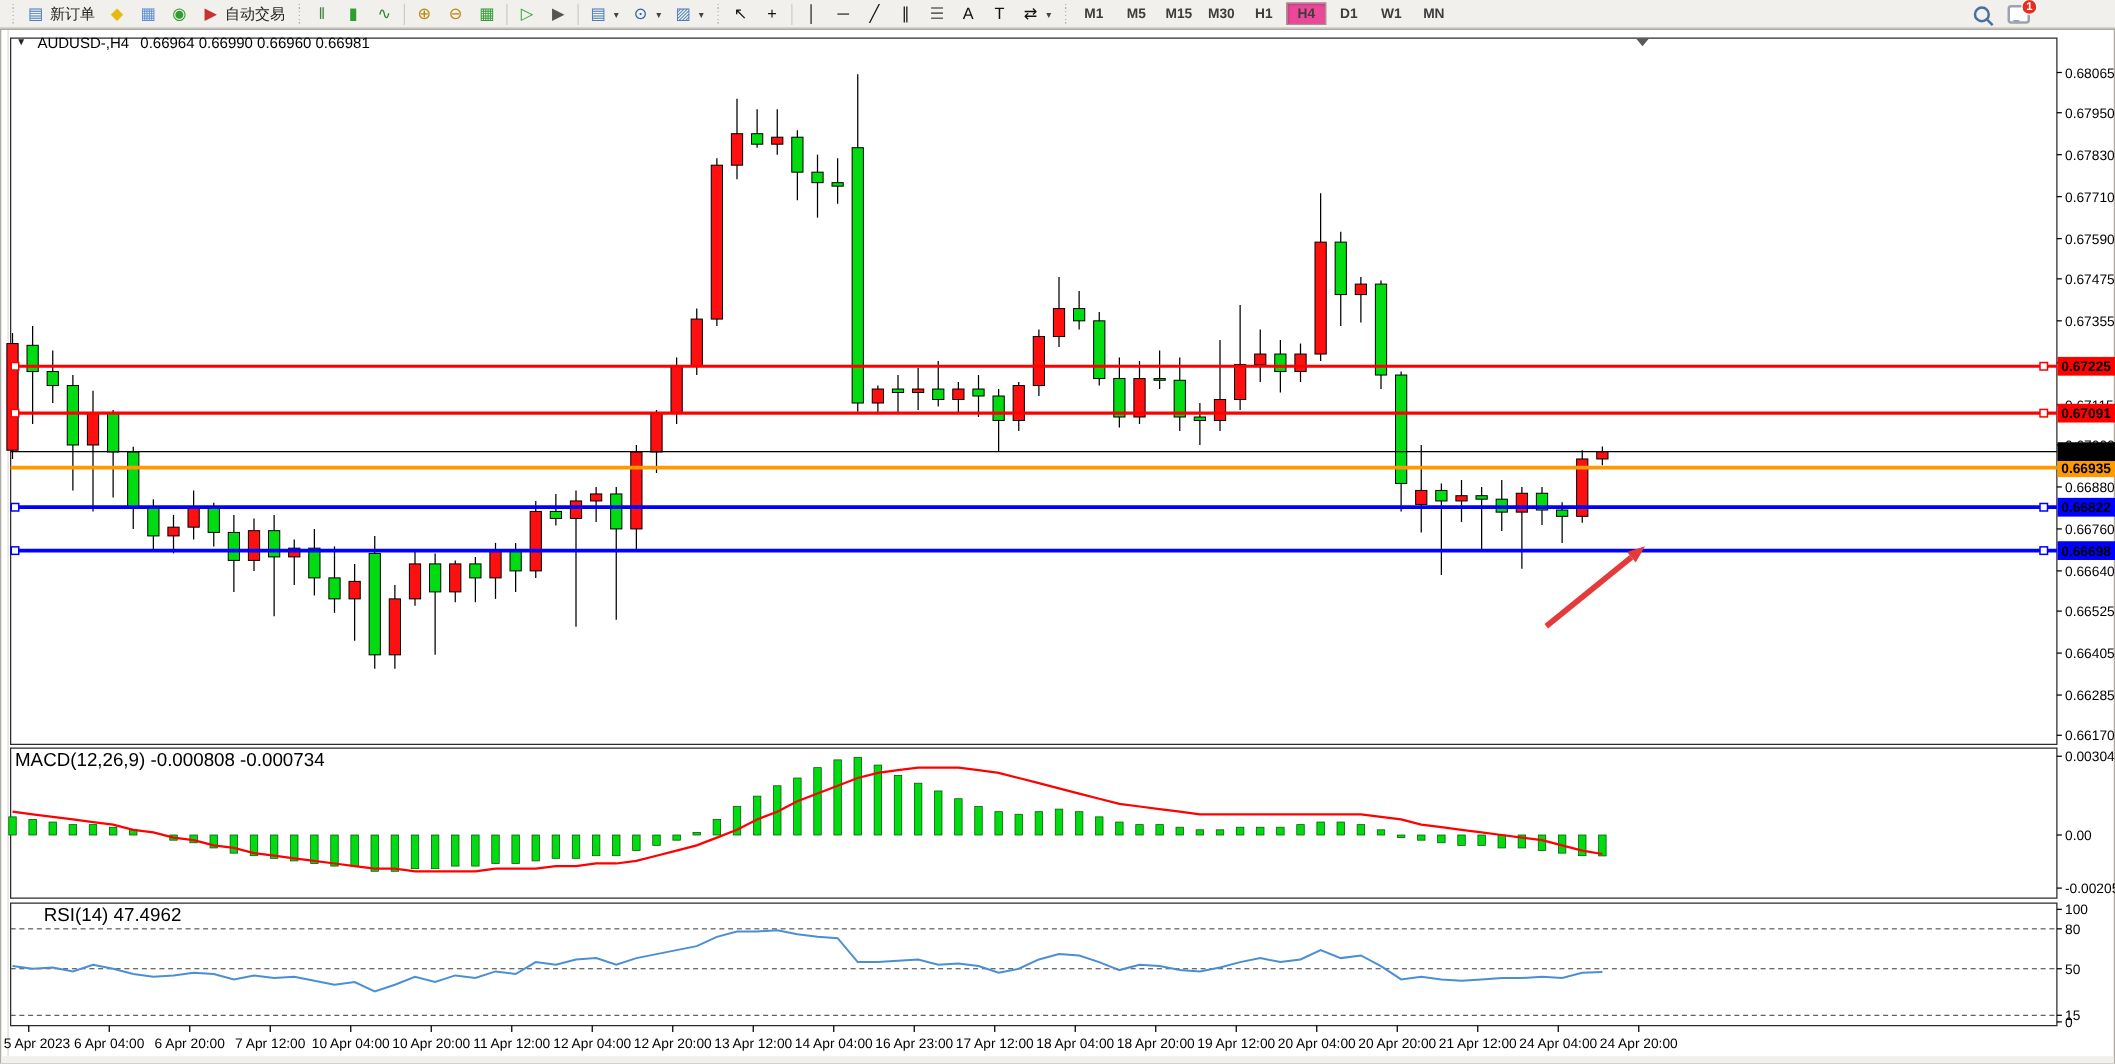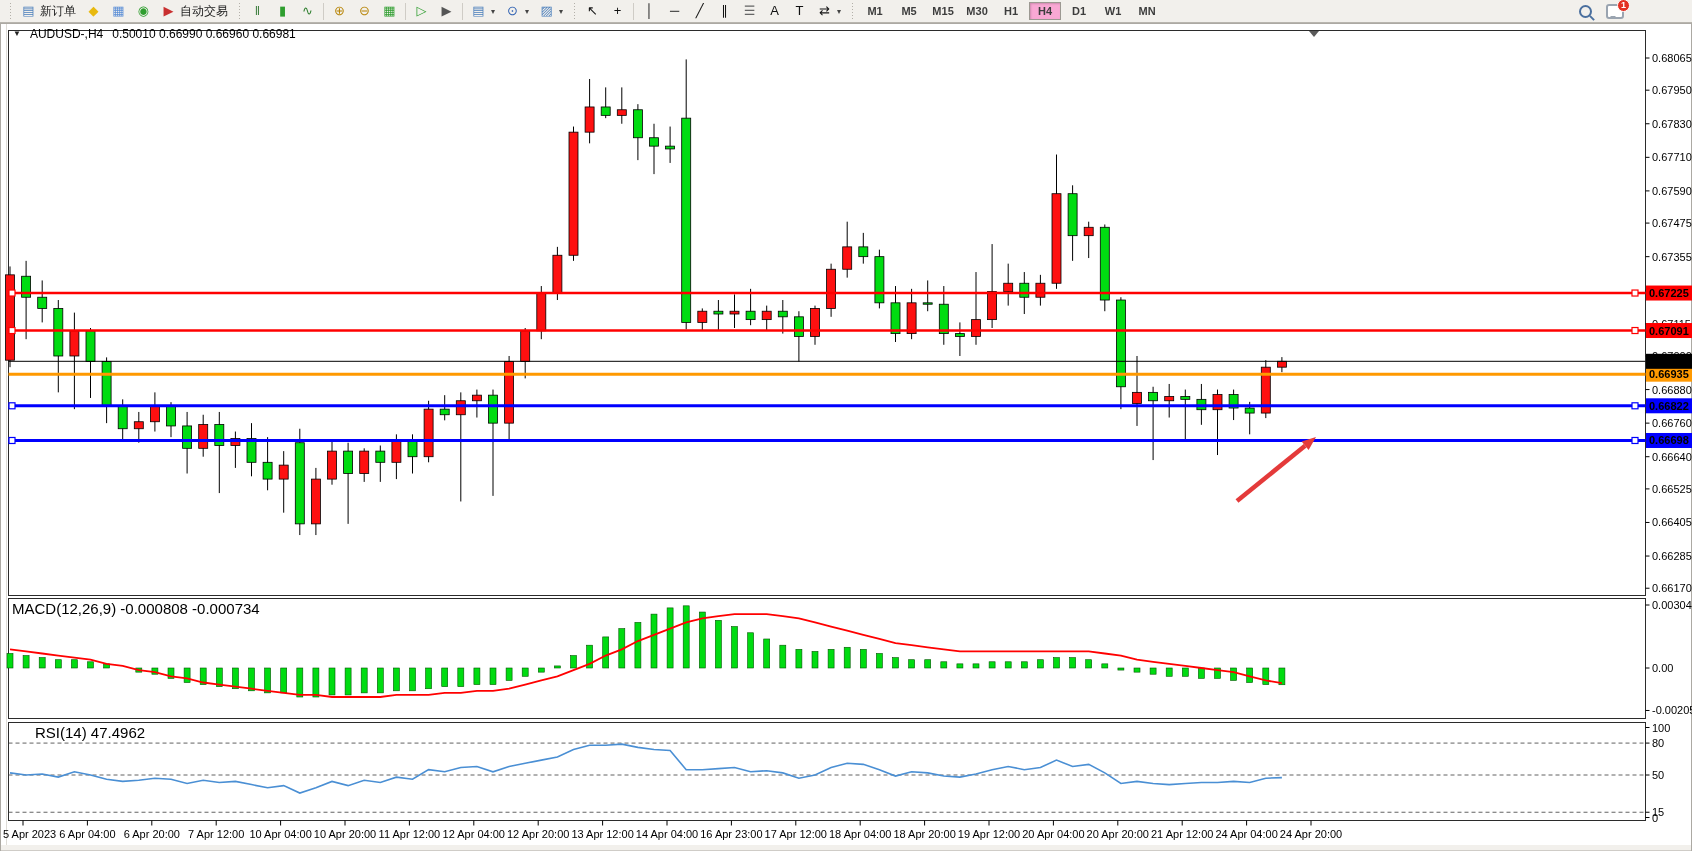--- a/index.html
+++ b/index.html
@@ -14,21 +14,21 @@
   }
   .tb-btn{display:flex;align-items:center;gap:4px;height:20px;padding:0 5px;font-size:12px;color:#222;cursor:default;}
   .tb-icon{font-size:13px;line-height:18px;display:inline-block;min-width:15px;text-align:center;}
   .caret{font-size:8px;color:#444;margin-left:1px;}
   .sep{width:1px;height:17px;background:#cfccc6;margin:0 3px;flex:0 0 auto;}
   .grip{width:4px;height:16px;margin:0 4px;flex:0 0 auto;
     background-image:repeating-linear-gradient(#b3b0a9 0 1px, rgba(0,0,0,0) 1px 3px);
     background-size:1px 100%;background-repeat:no-repeat;background-position:center;}
   .tf{min-width:24px;text-align:center;font-size:11px;font-weight:bold;color:#3d3d3d;
     padding:2px 3px;border:1px solid rgba(0,0,0,0);margin:5px 1px;cursor:default;}
-  .tf.active{background:#f9a8d4;border:1px solid #9c9992;box-shadow:inset 1px 1px 2px rgba(0,0,0,.18);}
+  .tf.active{background:#ec4899;border:1px solid #9c9992;box-shadow:inset 1px 1px 2px rgba(0,0,0,.18);}
   .tb-right{margin-left:auto;display:flex;align-items:center;gap:14px;margin-right:64px;}
   .lens{width:9px;height:9px;border:2px solid #4a6f9e;border-radius:50%;position:relative;display:inline-block;}
   .lens::after{content:"";position:absolute;width:6px;height:2px;background:#4a6f9e;
     transform:rotate(45deg);left:8px;top:10px;}
   .bubble{width:14px;height:11px;border:2px solid #9aa4b0;border-radius:3px;position:relative;display:inline-block;background:#fff;}
   .bubble::after{content:"";position:absolute;left:2px;bottom:-5px;border:3px solid rgba(0,0,0,0);border-top-color:#9aa4b0;}
   .badge{position:absolute;top:-7px;right:-8px;width:13px;height:13px;border-radius:50%;
     background:#e33022;color:#fff;font-size:9px;font-weight:bold;display:flex;
     align-items:center;justify-content:center;border:1px solid #fff;box-sizing:border-box;}
   .chart-title{position:absolute;left:13px;top:27px;font-size:12px;color:#000;display:flex;gap:9px;z-index:4;}
@@ -696,16 +696,16 @@
     <text y="838" x="1182.2" text-anchor="middle">21 Apr 12:00</text>
     <line x1="1246.6000000000001" y1="820.5" x2="1246.6000000000001" y2="825.5" stroke="#000"></line>
     <text y="838" x="1246.6000000000001" text-anchor="middle">24 Apr 04:00</text>
     <line x1="1311" y1="820.5" x2="1311" y2="825.5" stroke="#000"></line>
     <text y="838" x="1311" text-anchor="middle">24 Apr 20:00</text>
   </svg>
 
 <div class="chart-title">
   <span class="tri">▼</span>
   <span>AUDUSD-,H4</span>
-  <span>0.50010 0.66990 0.66960 0.66981</span>
+  <span>0.66964 0.66990 0.66960 0.66981</span>
 </div>
 <div class="ind-label macd">MACD(12,26,9) -0.000808 -0.000734</div>
 <div class="ind-label rsi">RSI(14) 47.4962</div>
 
 </body></html>

